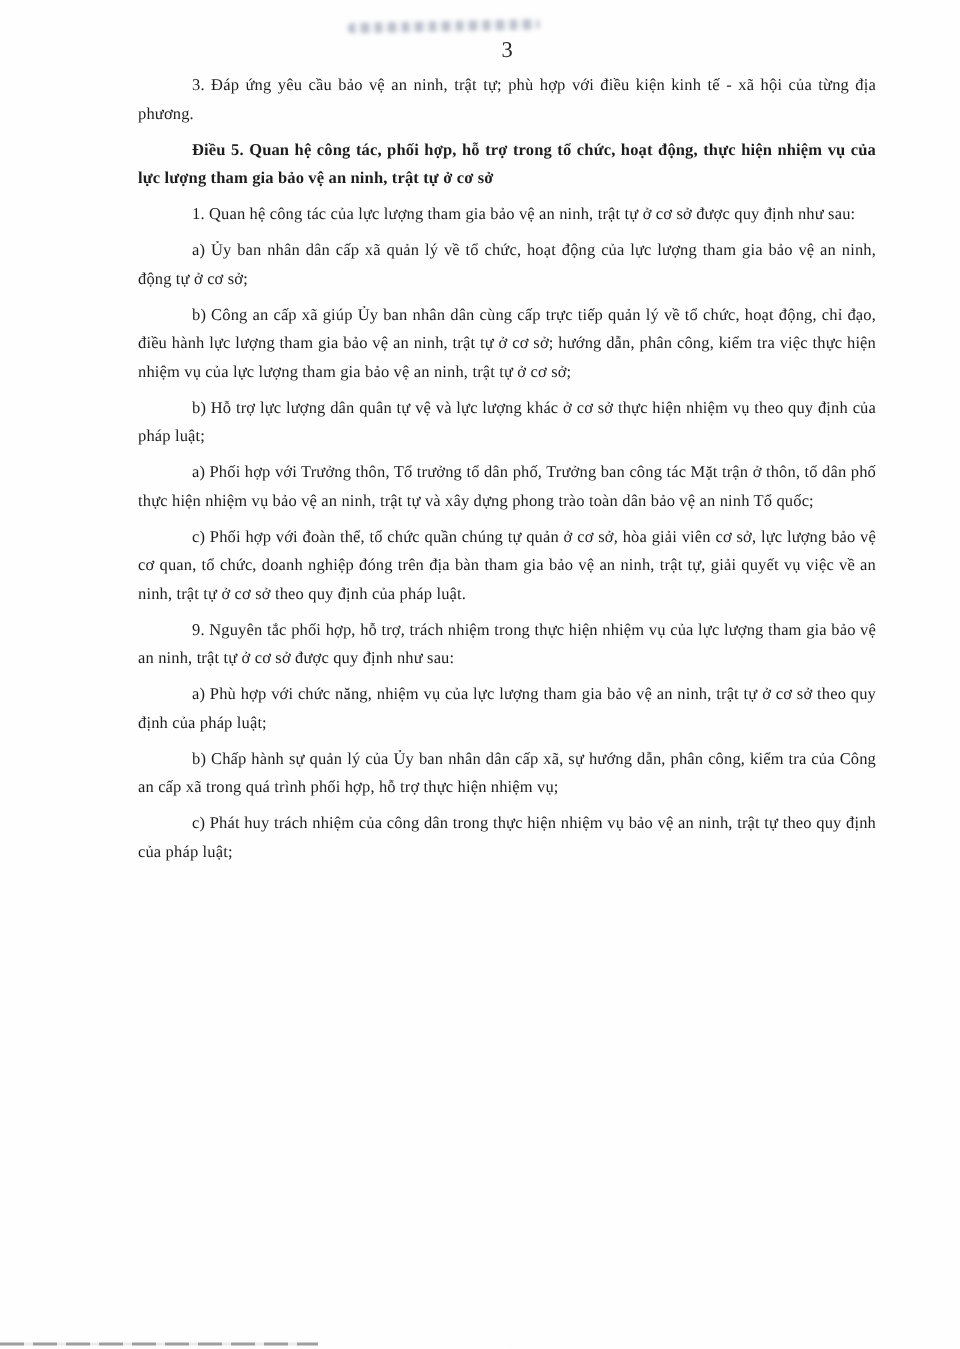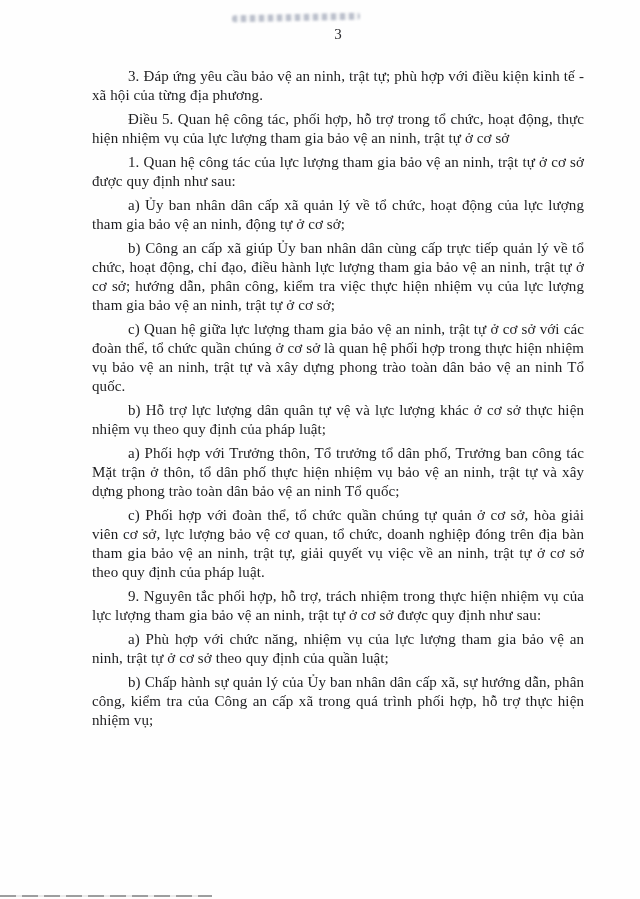--- a/index.html
+++ b/index.html
@@ -33,34 +33,34 @@
     height: 7px;
     background: repeating-linear-gradient(90deg,
       rgba(122, 132, 155, 0.50) 0px, rgba(122, 132, 155, 0.50) 5px,
       rgba(122, 132, 155, 0.08) 5px, rgba(122, 132, 155, 0.08) 9px);
     filter: blur(1.3px);
     border-radius: 3px;
     transform: rotate(-1.2deg);
   }
   .content {
     position: absolute;
-    top: 67px;
+    top: 48px;
     left: 92px;
     width: 492px;
     text-align: justify;
-    font-size: 15px;
+    font-size: 11px;
     line-height: 19px;
     letter-spacing: 0.1px;
   }
   .content p {
     margin: 0 0 5px 0;
     text-indent: 36px;
   }
   .content p.heading {
-    font-weight: normal;
+    font-weight: bold;
   }
   .scan-edge-line {
     position: absolute;
     left: 0;
     top: 895px;
     width: 212px;
     height: 2px;
     background: repeating-linear-gradient(90deg,
       rgba(70, 70, 72, 0.75) 0px, rgba(70, 70, 72, 0.75) 16px,
       rgba(70, 70, 72, 0.15) 16px, rgba(70, 70, 72, 0.15) 22px);
@@ -75,24 +75,24 @@
   <div class="scan-smudge"></div>
 
   <div class="page-number">3</div>
 
   <div class="content">
     <p>3. Đáp ứng yêu cầu bảo vệ an ninh, trật tự; phù hợp với điều kiện kinh tế - xã hội của từng địa phương.</p>
     <p class="heading">Điều 5. Quan hệ công tác, phối hợp, hỗ trợ trong tổ chức, hoạt động, thực hiện nhiệm vụ của lực lượng tham gia bảo vệ an ninh, trật tự ở cơ sở</p>
     <p>1. Quan hệ công tác của lực lượng tham gia bảo vệ an ninh, trật tự ở cơ sở được quy định như sau:</p>
     <p>a) Ủy ban nhân dân cấp xã quản lý về tổ chức, hoạt động của lực lượng tham gia bảo vệ an ninh, động tự ở cơ sở;</p>
     <p>b) Công an cấp xã giúp Ủy ban nhân dân cùng cấp trực tiếp quản lý về tổ chức, hoạt động, chỉ đạo, điều hành lực lượng tham gia bảo vệ an ninh, trật tự ở cơ sở; hướng dẫn, phân công, kiểm tra việc thực hiện nhiệm vụ của lực lượng tham gia bảo vệ an ninh, trật tự ở cơ sở;</p>
-    <p>c) Quan hệ giữa lực lượng tham gia bảo vệ an ninh, trật tự ở cơ sở với các đoàn thể, tổ chức quần chúng ở cơ sở là quan hệ phối hợp trong thực hiện nhiệm vụ bảo vệ an ninh, trật tự và xây dựng phong trào toàn dân bảo vệ an ninh Tổ quốc.</p>
     <p>b) Hỗ trợ lực lượng dân quân tự vệ và lực lượng khác ở cơ sở thực hiện nhiệm vụ theo quy định của pháp luật;</p>
     <p>a) Phối hợp với Trưởng thôn, Tổ trưởng tổ dân phố, Trưởng ban công tác Mặt trận ở thôn, tổ dân phố thực hiện nhiệm vụ bảo vệ an ninh, trật tự và xây dựng phong trào toàn dân bảo vệ an ninh Tổ quốc;</p>
     <p>c) Phối hợp với đoàn thể, tổ chức quần chúng tự quản ở cơ sở, hòa giải viên cơ sở, lực lượng bảo vệ cơ quan, tổ chức, doanh nghiệp đóng trên địa bàn tham gia bảo vệ an ninh, trật tự, giải quyết vụ việc về an ninh, trật tự ở cơ sở theo quy định của pháp luật.</p>
     <p>9. Nguyên tắc phối hợp, hỗ trợ, trách nhiệm trong thực hiện nhiệm vụ của lực lượng tham gia bảo vệ an ninh, trật tự ở cơ sở được quy định như sau:</p>
-    <p>a) Phù hợp với chức năng, nhiệm vụ của lực lượng tham gia bảo vệ an ninh, trật tự ở cơ sở theo quy định của quần luật;</p>
+    <p>a) Phù hợp với chức năng, nhiệm vụ của lực lượng tham gia bảo vệ an ninh, trật tự ở cơ sở theo quy định của pháp luật;</p>
     <p>b) Chấp hành sự quản lý của Ủy ban nhân dân cấp xã, sự hướng dẫn, phân công, kiểm tra của Công an cấp xã trong quá trình phối hợp, hỗ trợ thực hiện nhiệm vụ;</p>
+    <p>c) Phát huy trách nhiệm của công dân trong thực hiện nhiệm vụ bảo vệ an ninh, trật tự theo quy định của pháp luật;</p>
   </div>
 
   <div class="scan-edge-line"></div>
 
 </div>
 
 </body></html>

